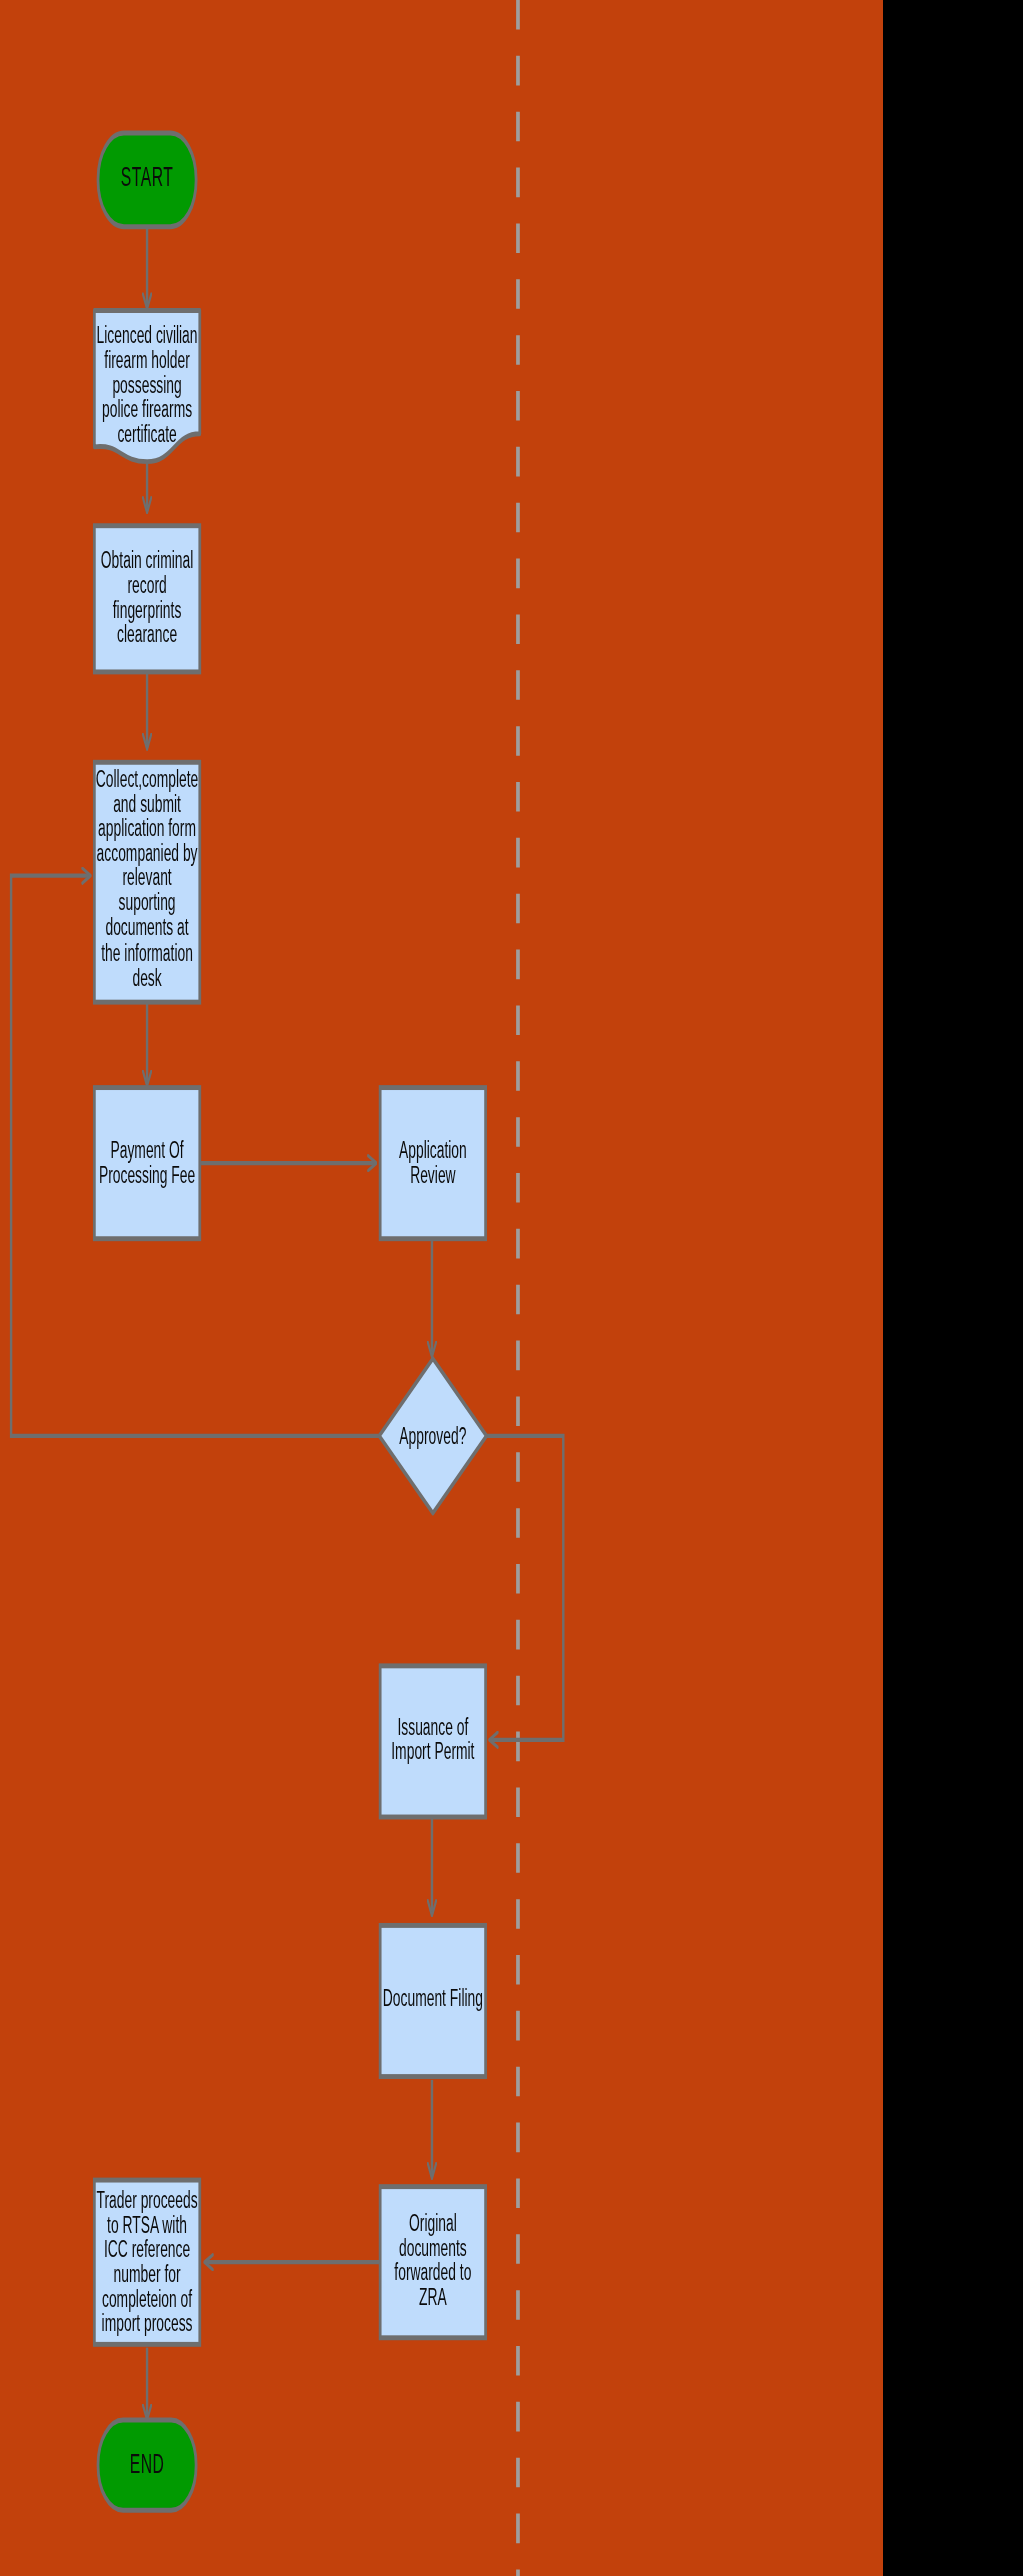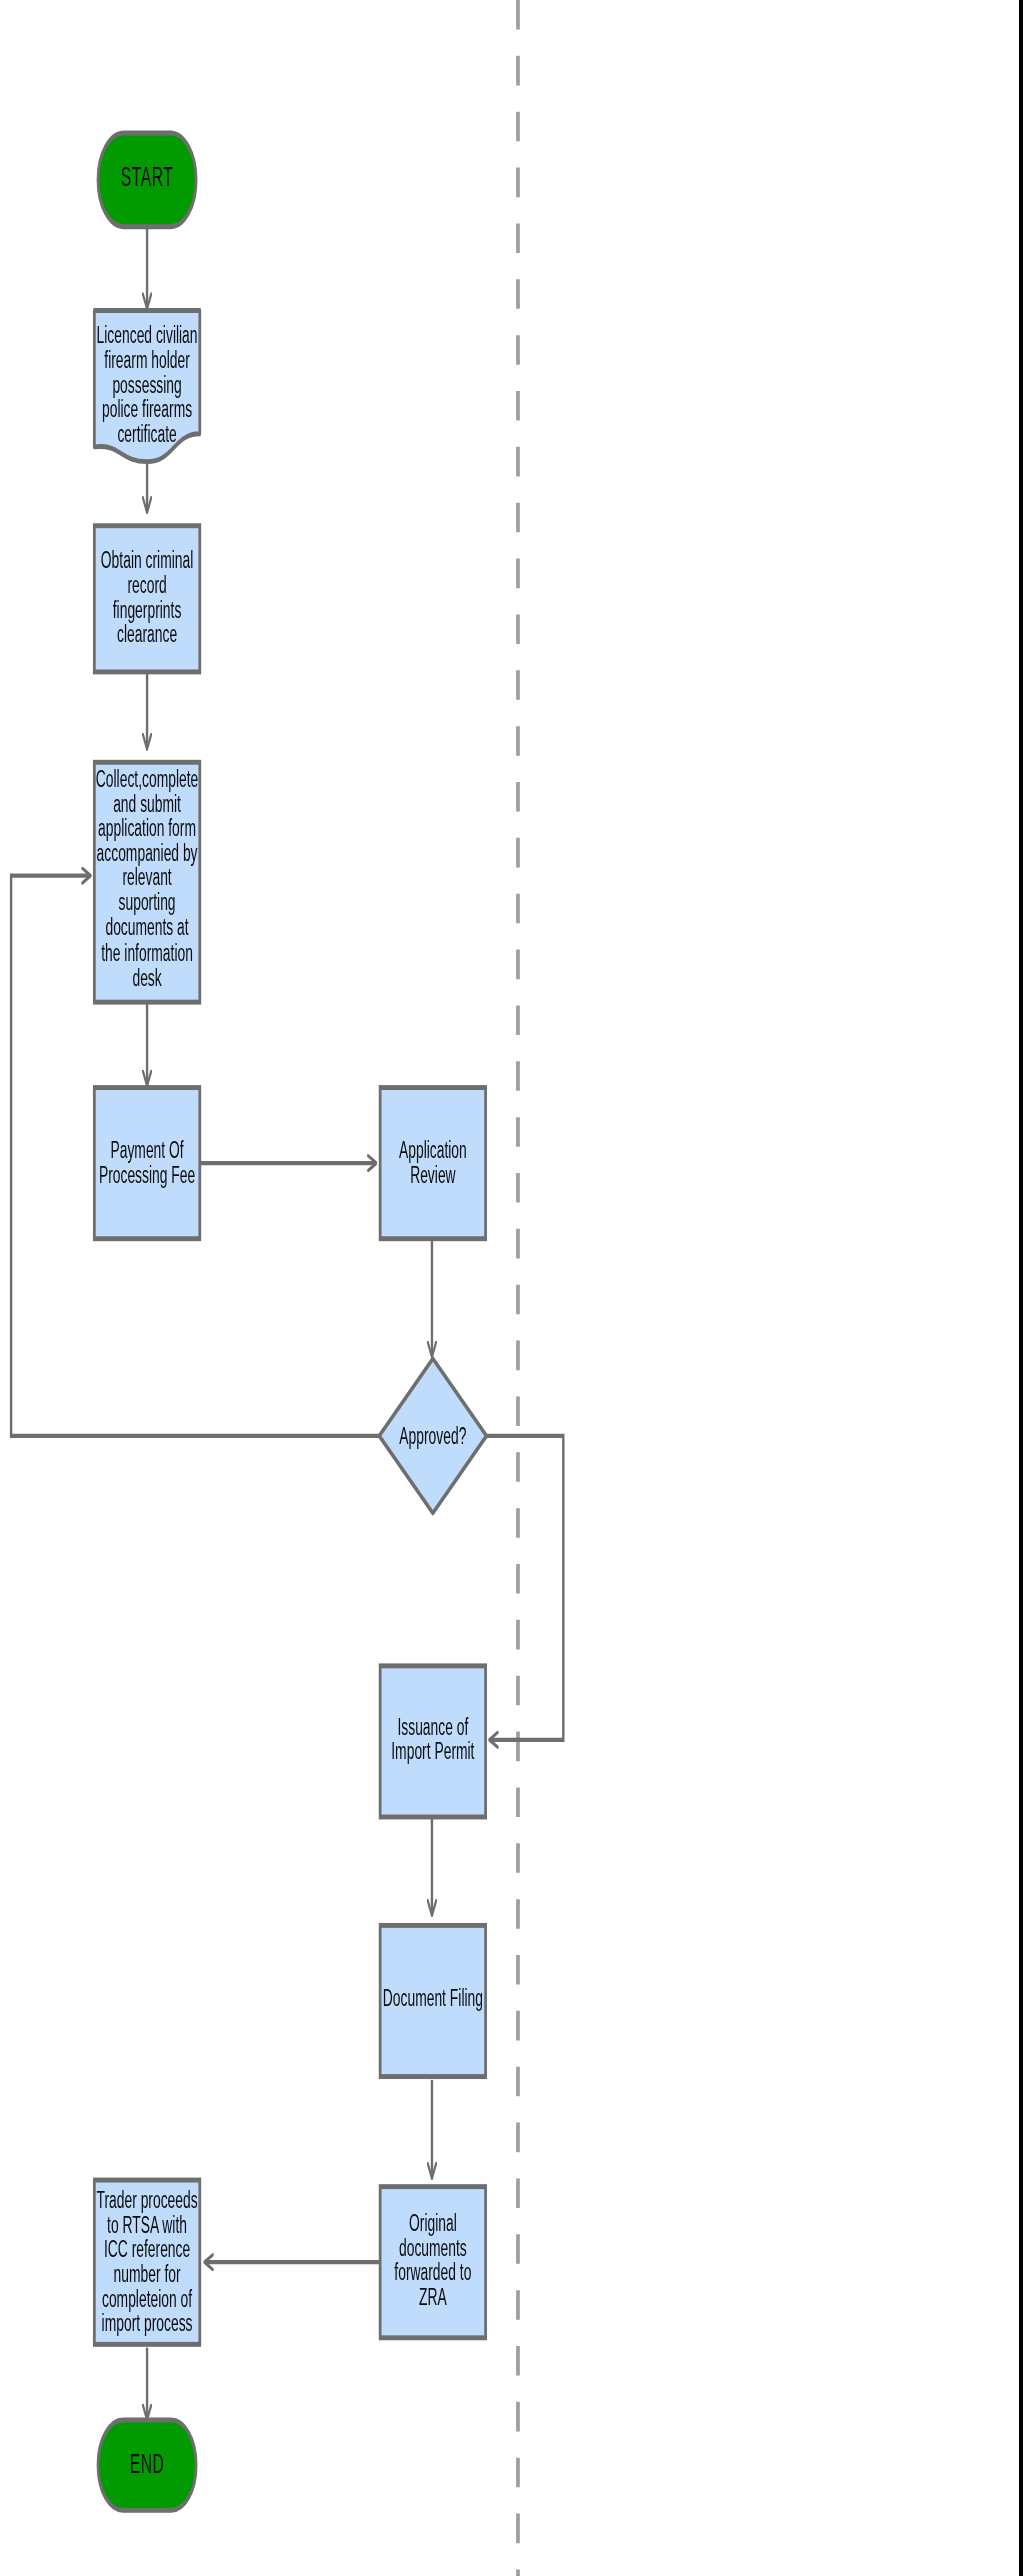--- a/index.html
+++ b/index.html
@@ -8,23 +8,23 @@
     background: #000000;
   }
   body {
     width: 1023px;
     height: 2576px;
     overflow: hidden;
     font-family: "Liberation Sans", sans-serif;
   }
   #flow-root {
     position: relative;
-    width: 1019px;
+    width: 883px;
     height: 2576px;
-    background: #ffffff;
+    background: #c2410c;
   }
   svg#flow-svg {
     position: absolute;
     top: 0;
     left: 0;
     width: 1023px;
     height: 2576px;
     display: block;
   }
   .node-label {

